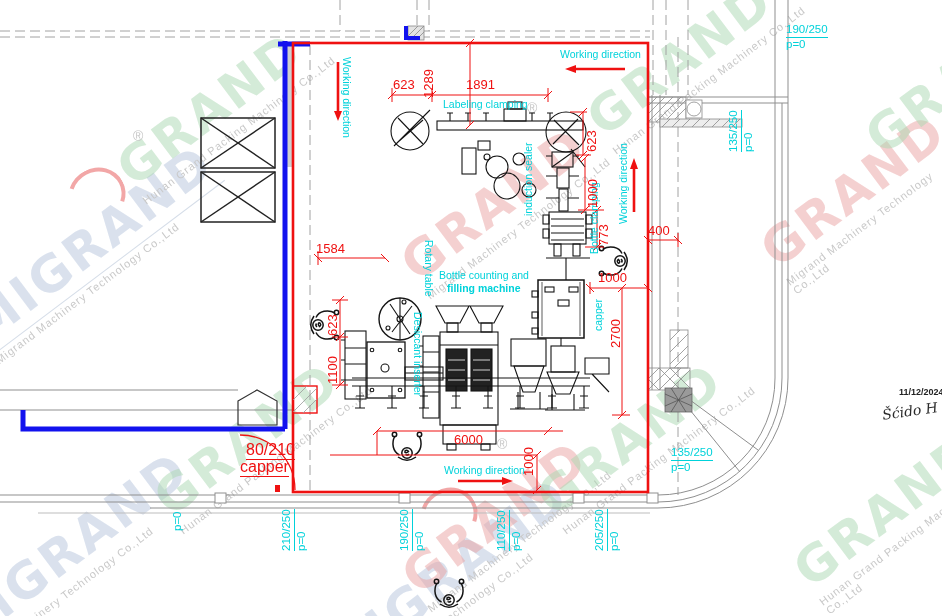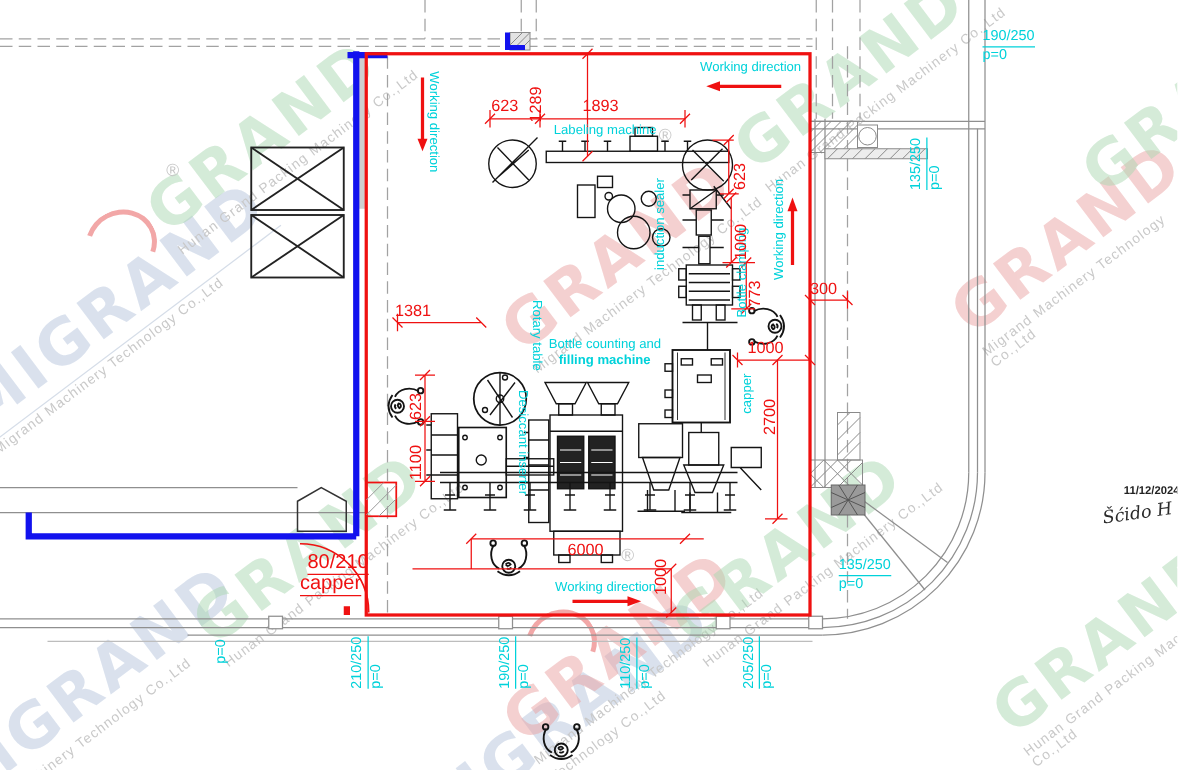--- a/index.html
+++ b/index.html
@@ -358,39 +358,39 @@
           <path d="M513,481 l-11,-4 v8 z" fill="#ef1111" stroke="none"></path>
       </g>
     </g>
   </svg>
 
   <div class="lbl cy m rot90" style="left:352px;top:57px;">Working direction</div>
   <div class="lbl cy m" style="left:560px;top:49px;">Working direction</div>
   <div class="lbl cy m rotm90" style="left:618px;top:224px;">Working direction</div>
   <div class="lbl cy m" style="left:444px;top:465px;">Working direction</div>
 
-  <div class="lbl cy m" style="left:443px;top:99px;">Labeling machine</div>
+  <div class="lbl cy m" style="left:443px;top:99px;">Labeling clamping</div>
   <div class="lbl cy m rotm90" style="left:523px;top:216px;">induction sealer</div>
   <div class="lbl cy m rotm90" style="left:589px;top:254px;">Bottle clamping</div>
   <div class="lbl cy m rotm90" style="left:593px;top:331px;">capper</div>
   <div class="lbl cy m" style="left:439px;top:270px;">Bottle counting and</div>
   <div class="lbl cy m" style="left:447px;top:283px;font-weight:bold;">filling machine</div>
   <div class="lbl cy m rot90" style="left:434px;top:240px;">Rotary table</div>
   <div class="lbl cy m rot90" style="left:423px;top:312px;">Desiccant inserter</div>
 
   <div class="lbl rd" style="left:393px;top:78px;">623</div>
   <div class="lbl rd rotm90" style="left:422px;top:98px;">1289</div>
-  <div class="lbl rd" style="left:466px;top:78px;">1893</div>
+  <div class="lbl rd" style="left:466px;top:78px;">1891</div>
   <div class="lbl rd rotm90" style="left:585px;top:152px;">623</div>
   <div class="lbl rd rotm90" style="left:586px;top:208px;">1000</div>
   <div class="lbl rd rotm90" style="left:597px;top:246px;">773</div>
-  <div class="lbl rd" style="left:648px;top:224px;">300</div>
+  <div class="lbl rd" style="left:648px;top:224px;">400</div>
   <div class="lbl rd" style="left:598px;top:271px;">1000</div>
   <div class="lbl rd rotm90" style="left:609px;top:348px;">2700</div>
-  <div class="lbl rd" style="left:316px;top:242px;">1381</div>
+  <div class="lbl rd" style="left:316px;top:242px;">1584</div>
   <div class="lbl rd rotm90" style="left:326px;top:336px;">623</div>
   <div class="lbl rd rotm90" style="left:326px;top:384px;">1100</div>
   <div class="lbl rd" style="left:454px;top:433px;">6000</div>
   <div class="lbl rd rotm90" style="left:522px;top:476px;">1000</div>
 
   <div class="lbl rd sm und" style="left:246px;top:442px;">80/210</div>
   <div class="lbl rd sm und" style="left:240px;top:459px;">capper</div>
 
   <div class="lbl lvl" style="left:786px;top:23px;">
     <span class="und">190/250</span>

